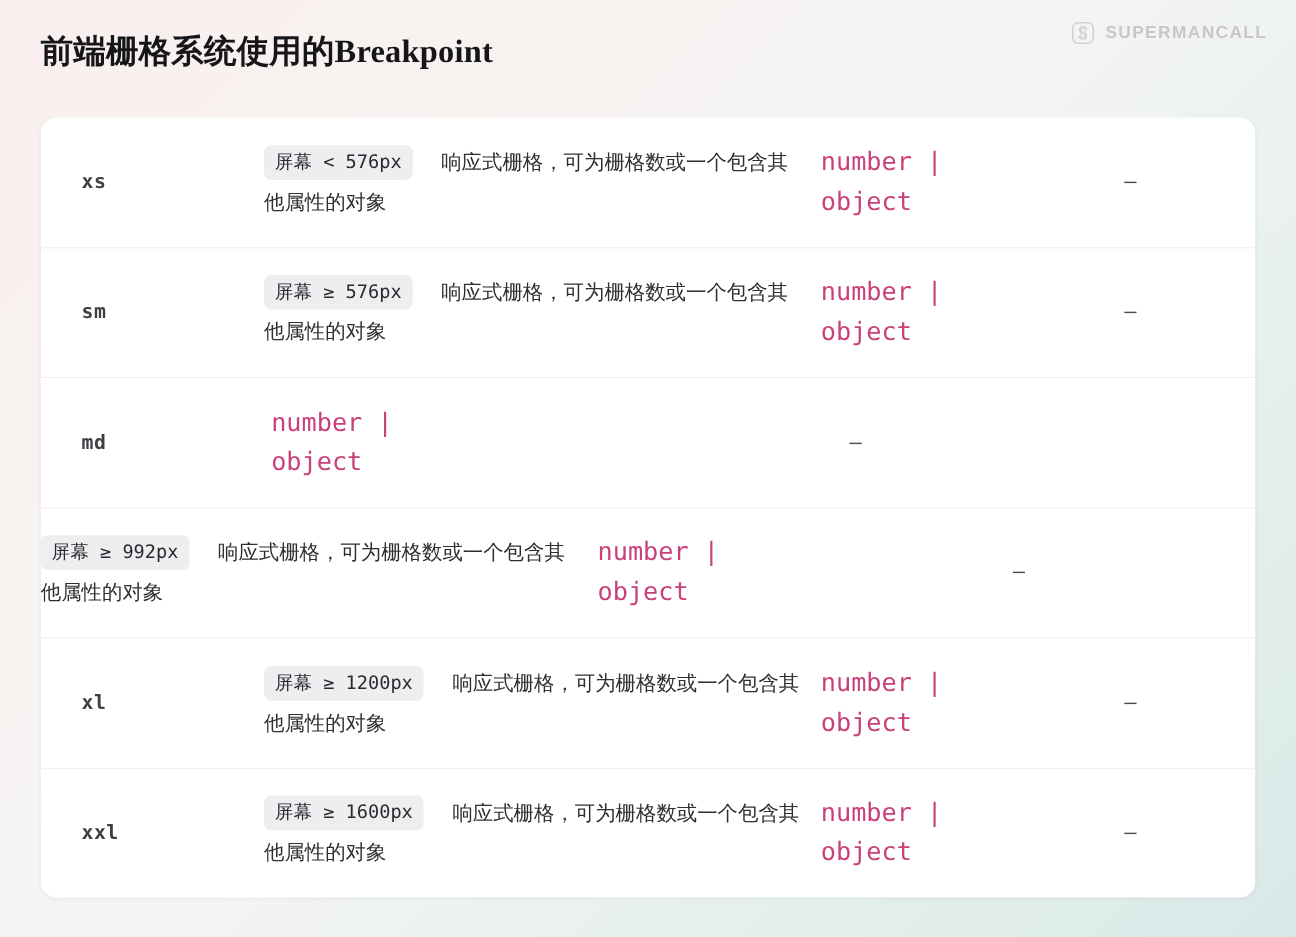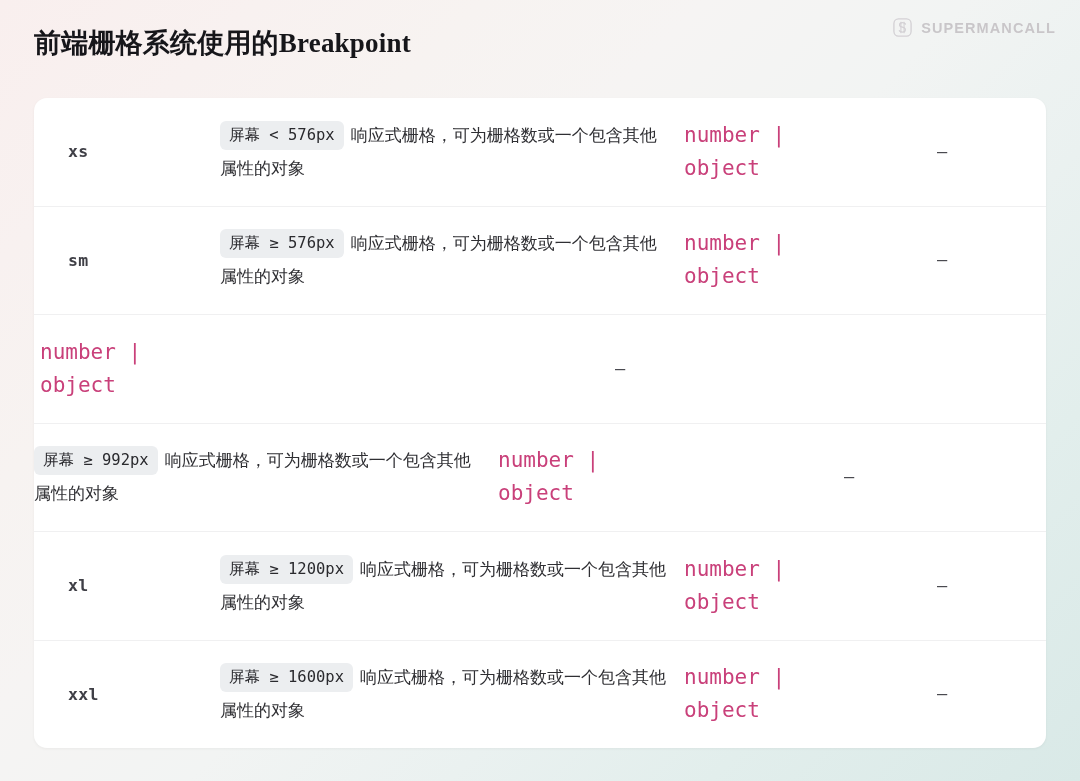--- a/index.html
+++ b/index.html
@@ -141,21 +141,21 @@
     line-height: 33px;
     color: #2f2f33;
     font-family: "Liberation Sans", "DejaVu Sans", sans-serif;
   }
 
   .code-badge {
     display: inline-block;
     background: #eceef0;
     border-radius: 6px;
     padding: 2px 9px;
-    margin-right: 7px;
+    margin-right: 24px;
     font-family: "DejaVu Sans Mono", "Liberation Mono", monospace;
     font-size: 15.5px;
     color: #2a2a2e;
     line-height: 25px;
     white-space: nowrap;
     vertical-align: 1px;
   }
 
   .type-text {
     font-family: "DejaVu Sans Mono", "Liberation Mono", monospace;
@@ -216,20 +216,23 @@
         <div class="col-type">
           <span class="type-text">number |
 object</span>
         </div>
         <div class="col-default">
           <span class="default-text">–</span>
         </div>
       </div>
 
       <div class="row">
+        <div class="col-key">
+          <span class="key-text">md</span>
+        </div>
         <div class="col-type">
           <span class="type-text">number |
 object</span>
         </div>
         <div class="col-default">
           <span class="default-text">–</span>
         </div>
       </div>
 
       <div class="row">

